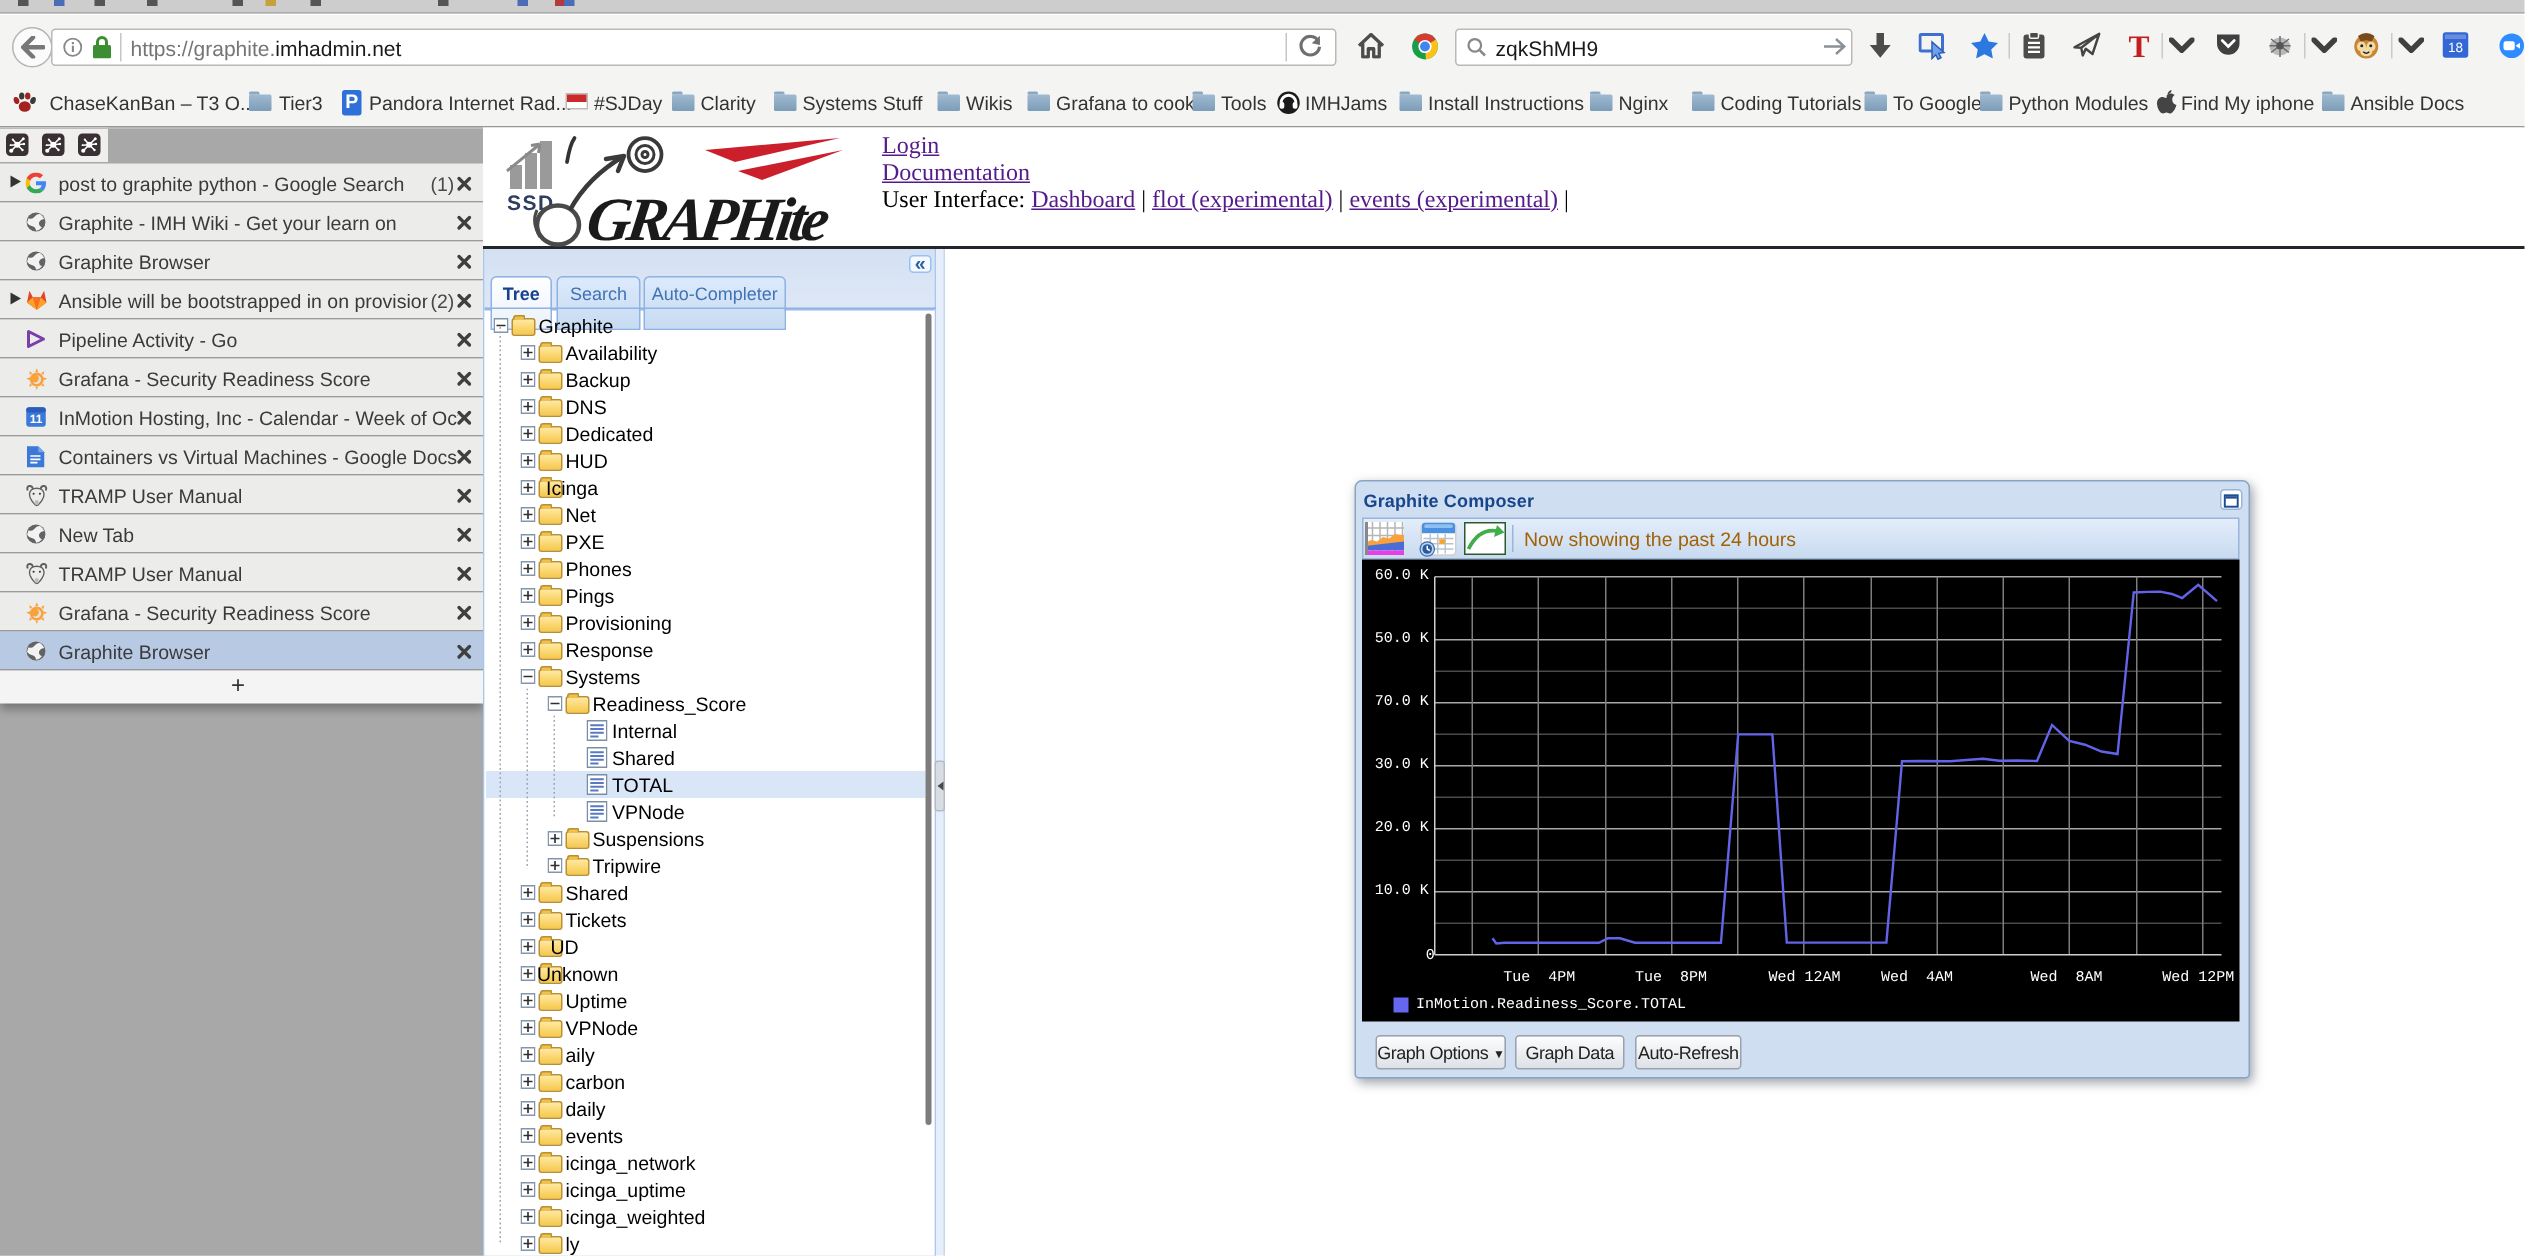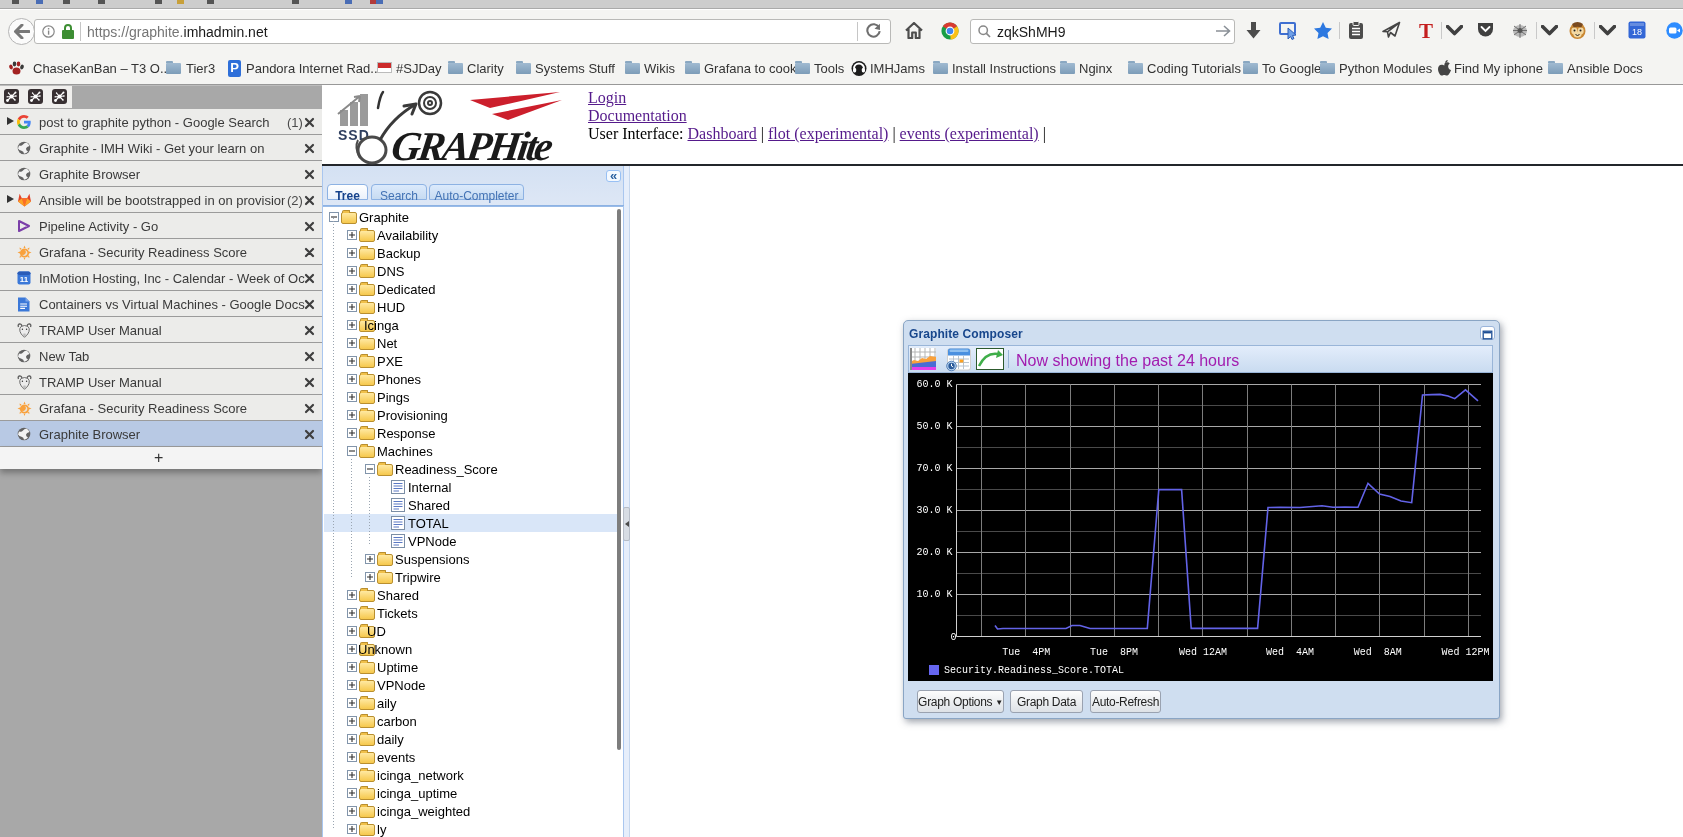--- a/index.html
+++ b/index.html
@@ -21,21 +21,21 @@
 #ghead{position:absolute;left:322px;top:85px;width:1361px;height:79px;background:#fff}
 #gheadline{position:absolute;left:322px;top:164px;width:1361px;height:2px;background:#23262b}
 #glinks{position:absolute;left:588px;top:89px;font-family:"Liberation Serif",serif;font-size:16px;color:#000;line-height:18px}
 #glinks a{color:#551a8b}
 #treepanel{position:absolute;left:322px;top:166px;width:302px;height:671px;background:linear-gradient(#d4e1f3,#dfe8f6 45px);border:1px solid #a9c6ef;border-top:none}
 #treewhite{position:absolute;left:323px;top:206px;width:300px;height:631px;background:#fff;border-top:1px solid #99bbe8}
 #splitter{position:absolute;left:624px;top:166px;width:6px;height:671px;background:#e6eefb}
 #splitline{position:absolute;left:629px;top:166px;width:1px;height:671px;background:#c6d7ee}
 #collapsetab{position:absolute;left:623px;top:507px;width:7px;height:34px;background:#d8dde4;border:1px solid #b6bcc6;border-radius:2px}
 #collapsetab:before{content:"";position:absolute;left:1px;top:13px;width:0;height:0;border-right:4px solid #4a4a4a;border-top:3.5px solid transparent;border-bottom:3.5px solid transparent}
-.treetab{position:absolute;top:184px;height:16px;border:1px solid #8db2e3;border-radius:4px 4px 0 0;font-size:12px;text-align:center;color:#15428b;padding-top:4px;background:linear-gradient(#dceafc,#c7dbf1)}
+.treetab{position:absolute;top:184px;height:36px;border:1px solid #8db2e3;border-radius:4px 4px 0 0;font-size:12px;text-align:center;color:#15428b;padding-top:4px;background:linear-gradient(#dceafc,#c7dbf1)}
 .trow{position:absolute;height:18px;font-size:13px;color:#000;white-space:nowrap}
 .tfolder{position:absolute;width:16px;height:12px;background:linear-gradient(#ffe9a2,#f6c84c);border:1px solid #b98f2f;border-radius:2px}
 .tfolder:before{content:"";position:absolute;left:0;top:-3px;width:6px;height:2px;background:#f0c04a;border:1px solid #b98f2f;border-bottom:none;border-radius:2px 1px 0 0}
 #scrollthumb{position:absolute;left:617px;top:209px;width:4px;height:541px;background:#7d7d7d;border-radius:2px}
 #composer{position:absolute;left:903px;top:320px;width:597px;height:399px;background:#cfdef0;border:1px solid #8aa5c4;border-radius:5px 5px 3px 3px;box-shadow:2px 3px 7px rgba(80,90,105,.55)}
 #ctitle{position:absolute;left:909px;top:327px;font-size:12px;font-weight:bold;color:#17468c;letter-spacing:.1px}
 #ctoolbar{position:absolute;left:908px;top:345px;width:585px;height:28px;background:linear-gradient(#e3edfb,#c9dbf0);border:1px solid #99b5d8}
 #cgraph{position:absolute;left:908px;top:373px;width:585px;height:308px;background:#000;font-family:"Liberation Mono",monospace}
 .cbtn{position:absolute;top:690px;height:23px;background:linear-gradient(#fdfdfd,#dde1e6);border:1px solid #9aa2b0;border-radius:3px;font-size:12px;letter-spacing:-.3px;color:#222;text-align:center;padding-top:4px;white-space:nowrap}
 .glabel{position:absolute;color:#fff;font-size:10px;font-family:"Liberation Mono",monospace;white-space:pre}
@@ -544,21 +544,21 @@
   </svg>
 <div class="tfolder" style="position:absolute;left:359px;top:428px"></div>
 <div class="trow" style="left:377px;top:426px">Response</div>
 <svg class="abs" style="left:347px;top:446px" width="10" height="10" viewBox="0 0 10 10">
     <rect x="0.5" y="0.5" width="9" height="9" fill="#fff" stroke="#8295ab"></rect>
     <g stroke="#2f2f2f" stroke-width="1.1">
       <path d="M2 5 H8"></path>
     </g>
   </svg>
 <div class="tfolder" style="position:absolute;left:359px;top:446px"></div>
-<div class="trow" style="left:377px;top:444px">Machines</div>
+<div class="trow" style="left:377px;top:444px">Systems</div>
 <svg class="abs" style="left:365px;top:464px" width="10" height="10" viewBox="0 0 10 10">
     <rect x="0.5" y="0.5" width="9" height="9" fill="#fff" stroke="#8295ab"></rect>
     <g stroke="#2f2f2f" stroke-width="1.1">
       <path d="M2 5 H8"></path>
     </g>
   </svg>
 <div class="tfolder" style="position:absolute;left:377px;top:464px"></div>
 <div class="trow" style="left:395px;top:462px">Readiness_Score</div>
 <svg class="abs" style="left:391px;top:480px" width="14" height="14" viewBox="0 0 14 14">
     <rect x="0.5" y="0.5" width="13" height="13" fill="#fff" stroke="#7b8ea6"></rect>
@@ -751,21 +751,21 @@
 <circle cx="5.5" cy="19" r="4.8" fill="#b8d4f0" stroke="#3a6aaa" stroke-width="0.8"></circle>
 <circle cx="5.5" cy="19" r="3.2" fill="#2a5a9a"></circle>
 <path d="M5.5 16.8 V19 L7.2 20" stroke="#fff" stroke-width="1" fill="none"></path>
 </svg>
 <svg class="abs" style="left:976px;top:348px" width="28" height="22" viewBox="0 0 28 22">
 <rect x="0.5" y="0.5" width="27" height="21" fill="#fff" stroke="#2d5a2d"></rect>
 <path d="M3 18 Q10 4 22 6" fill="none" stroke="#3fae49" stroke-width="2.5"></path>
 <path d="M22 2 L27 7 L20 10 Z" fill="#3fae49"></path>
 </svg>
 <div class="abs" style="left:1008px;top:350px;width:1px;height:18px;background:#99b5d8"></div>
-<div class="abs" style="left:1016px;top:352px;font-size:16px;color:#a21caf">Now showing the past 24 hours</div>
+<div class="abs" style="left:1016px;top:352px;font-size:13px;color:#a16207">Now showing the past 24 hours</div>
 <div id="cgraph"></div>
 <div id="cgraph2" style="position:absolute;left:908px;top:373px;width:585px;height:308px">
     <svg width="585" height="308" viewBox="0 0 585 308" style="position:absolute;left:0;top:0">
       <line x1="48.5" y1="242.5" x2="573" y2="242.5" stroke="#4a4a4a" stroke-width="1"></line>
       <line x1="48.5" y1="221.5" x2="573" y2="221.5" stroke="#a8a8a8" stroke-width="1"></line>
       <line x1="48.5" y1="200.5" x2="573" y2="200.5" stroke="#4a4a4a" stroke-width="1"></line>
       <line x1="48.5" y1="179.5" x2="573" y2="179.5" stroke="#a8a8a8" stroke-width="1"></line>
       <line x1="48.5" y1="158.5" x2="573" y2="158.5" stroke="#4a4a4a" stroke-width="1"></line>
       <line x1="48.5" y1="137.5" x2="573" y2="137.5" stroke="#a8a8a8" stroke-width="1"></line>
       <line x1="48.5" y1="116.5" x2="573" y2="116.5" stroke="#4a4a4a" stroke-width="1"></line>
@@ -794,20 +794,20 @@
     <div class="glabel" style="right:540.5px;top:5.8px">60.0 K</div>
     <div class="glabel" style="right:540.5px;top:47.9px">50.0 K</div>
     <div class="glabel" style="right:540.5px;top:90.0px">70.0 K</div>
     <div class="glabel" style="right:540.5px;top:132.2px">30.0 K</div>
     <div class="glabel" style="right:540.5px;top:174.3px">20.0 K</div>
     <div class="glabel" style="right:540.5px;top:216.4px">10.0 K</div>
     <div class="glabel" style="right:536.5px;top:258.5px">0</div>
     <div class="glabel" style="left:94.2px;top:274px">Tue  4PM</div>
     <div class="glabel" style="left:182.0px;top:274px">Tue  8PM</div>
     <div class="glabel" style="left:271.0px;top:274px">Wed 12AM</div>
-    <div class="glabel" style="left:358.0px;top:274px">Wed  4AM</div>
+    <div class="glabel" style="left:346px;top:274px">Wed  4AM</div>
     <div class="glabel" style="left:445.7px;top:274px">Wed  8AM</div>
     <div class="glabel" style="left:533.5px;top:274px">Wed 12PM</div>
-    <div class="glabel" style="left:36px;top:292px">Security.Readiness_Score.TOTAL</div>
+    <div class="glabel" style="left:36px;top:292px">InMotion.Readiness_Score.TOTAL</div>
   </div>
 <div class="cbtn" style="left:917px;width:87px">Graph Options <span style="font-size:8px;vertical-align:1px">▼</span></div>
 <div class="cbtn" style="left:1010px;width:73px">Graph Data</div>
 <div class="cbtn" style="left:1090px;width:71px">Auto-Refresh</div>
 
 </body></html>

